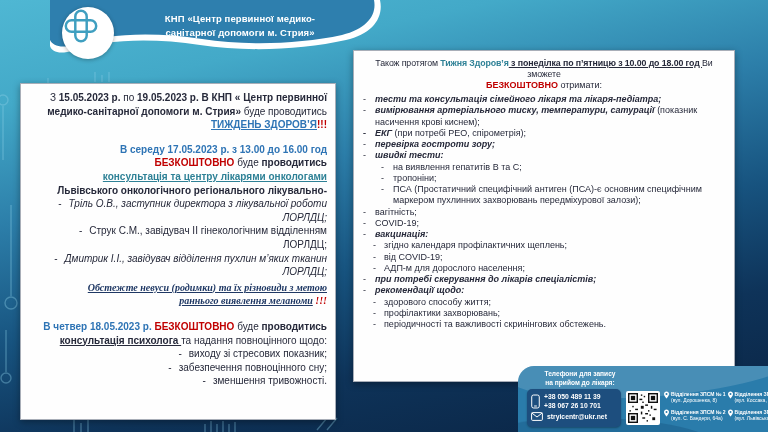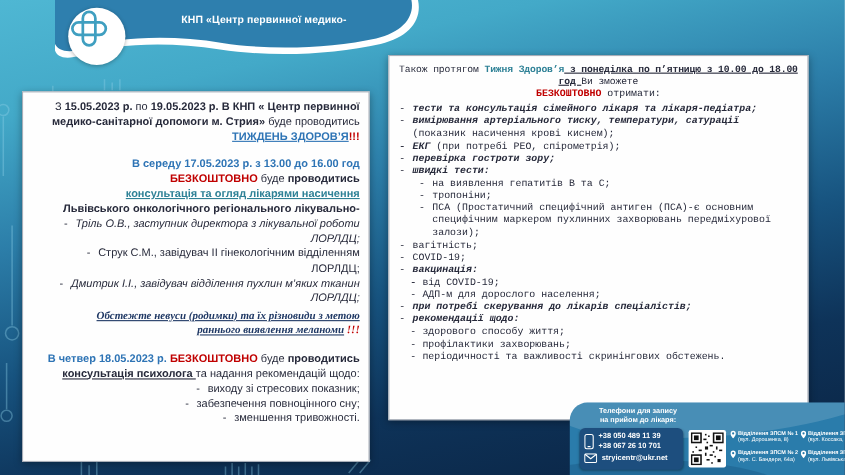--- a/index.html
+++ b/index.html
@@ -13,21 +13,21 @@
   .header{position:absolute;left:14px;top:0;width:340px;height:70px;z-index:4;margin-left:36px;}
   .header svg{position:absolute;left:0;top:0;}
   .logo{position:absolute;left:12px;top:7px;width:52px;height:52px;background:#fff;border-radius:50%;
         display:flex;align-items:center;justify-content:center;box-shadow:0 1px 4px rgba(0,0,0,.3);}
   .header-title{position:absolute;left:72px;top:12px;width:236px;text-align:center;color:#fff;
         font-weight:bold;font-size:9.5px;line-height:1.5;letter-spacing:.1px;}
   
   .panel{position:absolute;background:#fefefe;border:1px solid #a8aeb8;box-sizing:border-box;z-index:2;
          box-shadow:0 2px 7px rgba(0,0,0,.35);color:#26293a;overflow:hidden;}
   .panel-left{left:20px;top:83px;width:316px;height:337px;padding:7px 8px;font-size:10px;line-height:1.36;text-align:right;}
-  .panel-right{left:353px;top:50px;width:382px;height:332px;padding:7px 8px 6px 8px;font-size:9px;line-height:1.25;font-family:Liberation Mono, monospace;}
+  .panel-right{left:353px;top:50px;width:382px;height:332px;padding:7px 8px 6px 8px;font-size:9px;line-height:1.25;}
   .b{font-weight:bold;}
   .i{font-style:italic;}
   .bi{font-weight:bold;font-style:italic;}
   .u{text-decoration:underline;}
   .blue{color:#2e74b5;font-weight:bold;}
   .red{color:#c00000;font-weight:bold;}
   .teal{color:#2e8196;}
   .teal-link{color:#2e8196;font-weight:bold;text-decoration:underline;}
   .mb{margin-bottom:11px;}
   .warning{font-family:"Liberation Serif",serif;font-weight:bold;font-style:italic;color:#1f3864;margin:2px 0 12px 0;}
@@ -87,35 +87,36 @@
     <path d="M0 0 H324 C327 15 317 29 292 35 C250 44 196 46 152 39 C102 31 54 34 26 44 C12 49 3 46 0 40 Z" fill="#2e7fae"></path>
   </svg>
   <div class="logo">
     <svg width="38" height="38" viewBox="0 0 40 40" fill="none" stroke="#3f9fc0" stroke-width="2.6">
       <rect x="14" y="4" width="12" height="32" rx="6"></rect>
       <rect x="4" y="14" width="32" height="12" rx="6"></rect>
     </svg>
   </div>
   <div class="header-title">
     <div>КНП «Центр первинної медико-</div>
+    <div>санітарної допомоги м. Стрия»</div>
   </div>
 </div>
 
 <div class="panel panel-left">
   <div class="mb">
     <span>З </span><span class="b">15.05.2023 р.</span><span> по </span><span class="b">19.05.2023 р.</span><span class="b">  В КНП « Центр первинної медико-санітарної допомоги м. Стрия»</span><span> буде проводитись</span><br>
     <span class="blue u">ТИЖДЕНЬ ЗДОРОВ’Я</span><span class="red">!!!</span>
   </div>
 
   <div>
     <div class="blue">В середу 17.05.2023 р. з 13.00 до 16.00 год</div>
     <div>
       <span class="red">БЕЗКОШТОВНО</span><span> буде </span><span class="b">проводитись</span>
     </div>
-    <div class="teal-link">консультація та огляд лікарями насичення</div>
+    <div class="teal-link">консультація та центру лікарями онкологами</div>
     <div class="b">Львівського онкологічного регіонального лікувально-</div>
 
     <div>
       <span class="doc-dash">-</span><span class="i">Тріль О.В., заступник директора з лікувальної роботи</span>
       <div class="i">ЛОРЛДЦ;</div>
     </div>
     <div>
       <span class="doc-dash">-</span><span>Струк С.М., завідувач ІІ гінекологічним відділенням</span>
       <div>ЛОРЛДЦ;</div>
     </div>
@@ -128,21 +129,21 @@
       <span class="wtxt">Обстежте невуси (родимки) та їх різновиди з метою</span><br>
       <span class="wtxt">раннього виявлення меланоми</span><span class="red"> !!!</span>
     </div>
   </div>
 
   <div>
     <div>
       <span class="blue">В четвер 18.05.2023 р. </span><span class="red">БЕЗКОШТОВНО</span><span> буде </span><span class="b">проводитись</span>
     </div>
     <div>
-      <span class="b u">консультація психолога </span><span>та надання рекомендацій щодо:</span>
+      <span class="b u">консультація психолога </span><span>та надання повноцінного щодо:</span>
     </div>
     <div><span class="doc-dash">-</span><span>виходу зі стресових показник;</span></div>
     <div><span class="doc-dash">-</span><span>забезпечення повноцінного сну;</span></div>
     <div><span class="doc-dash">-</span><span>зменшення тривожності.</span></div>
   </div>
 </div>
 
 <div class="panel panel-right">
   <div class="intro-line">
     <span>Також протягом </span><span class="teal b">Тижня Здоров’я</span><span class="b u"> з понеділка по п’ятницю з 10.00 до 18.00 год </span><span>Ви зможете</span>
@@ -156,21 +157,21 @@
   <div class="ri"><span class="dash">-</span><span></span></div>
   <div class="ri"><span class="dash">-</span><span class="bi">ЕКГ</span><span> (при потребі РЕО, спірометрія);</span></div>
   <div class="ri"><span class="dash">-</span><span class="bi">перевірка гостроти зору;</span></div>
   <div class="ri"><span class="dash">-</span><span class="bi">швидкі тести:</span></div>
   <div class="ri L2a"><span class="dash">-</span><span>на виявлення гепатитів В та С;</span></div>
   <div class="ri L2a"><span class="dash">-</span><span>тропоніни;</span></div>
   <div class="ri L2a"><span class="dash">-</span><span>ПСА (Простатичний специфічний антиген (ПСА)-є основним специфічним маркером пухлинних захворювань передміхурової залози);</span></div>
   <div class="ri"><span class="dash">-</span><span>вагітність;</span></div>
   <div class="ri"><span class="dash">-</span><span>COVID-19;</span></div>
   <div class="ri"><span class="dash">-</span><span class="bi">вакцинація:</span></div>
-  <div class="ri L2b"><span class="dash">-</span></div>
+  <div class="ri L2b"><span class="dash">-</span><span>згідно календаря профілактичних щеплень;</span></div>
   <div class="ri L2b"><span class="dash">-</span><span>від COVID-19;</span></div>
   <div class="ri L2b"><span class="dash">-</span><span>АДП-м для дорослого населення;</span></div>
   <div class="ri"><span class="dash">-</span><span class="bi">при потребі скерування до лікарів спеціалістів;</span></div>
   <div class="ri"><span class="dash">-</span><span class="bi">рекомендації щодо:</span></div>
   <div class="ri L2b"><span class="dash">-</span><span>здорового способу життя;</span></div>
   <div class="ri L2b"><span class="dash">-</span><span>профілактики захворювань;</span></div>
   <div class="ri L2b"><span class="dash">-</span><span>періодичності та важливості скринінгових обстежень.</span></div>
 </div>
 
 <div class="contact">

